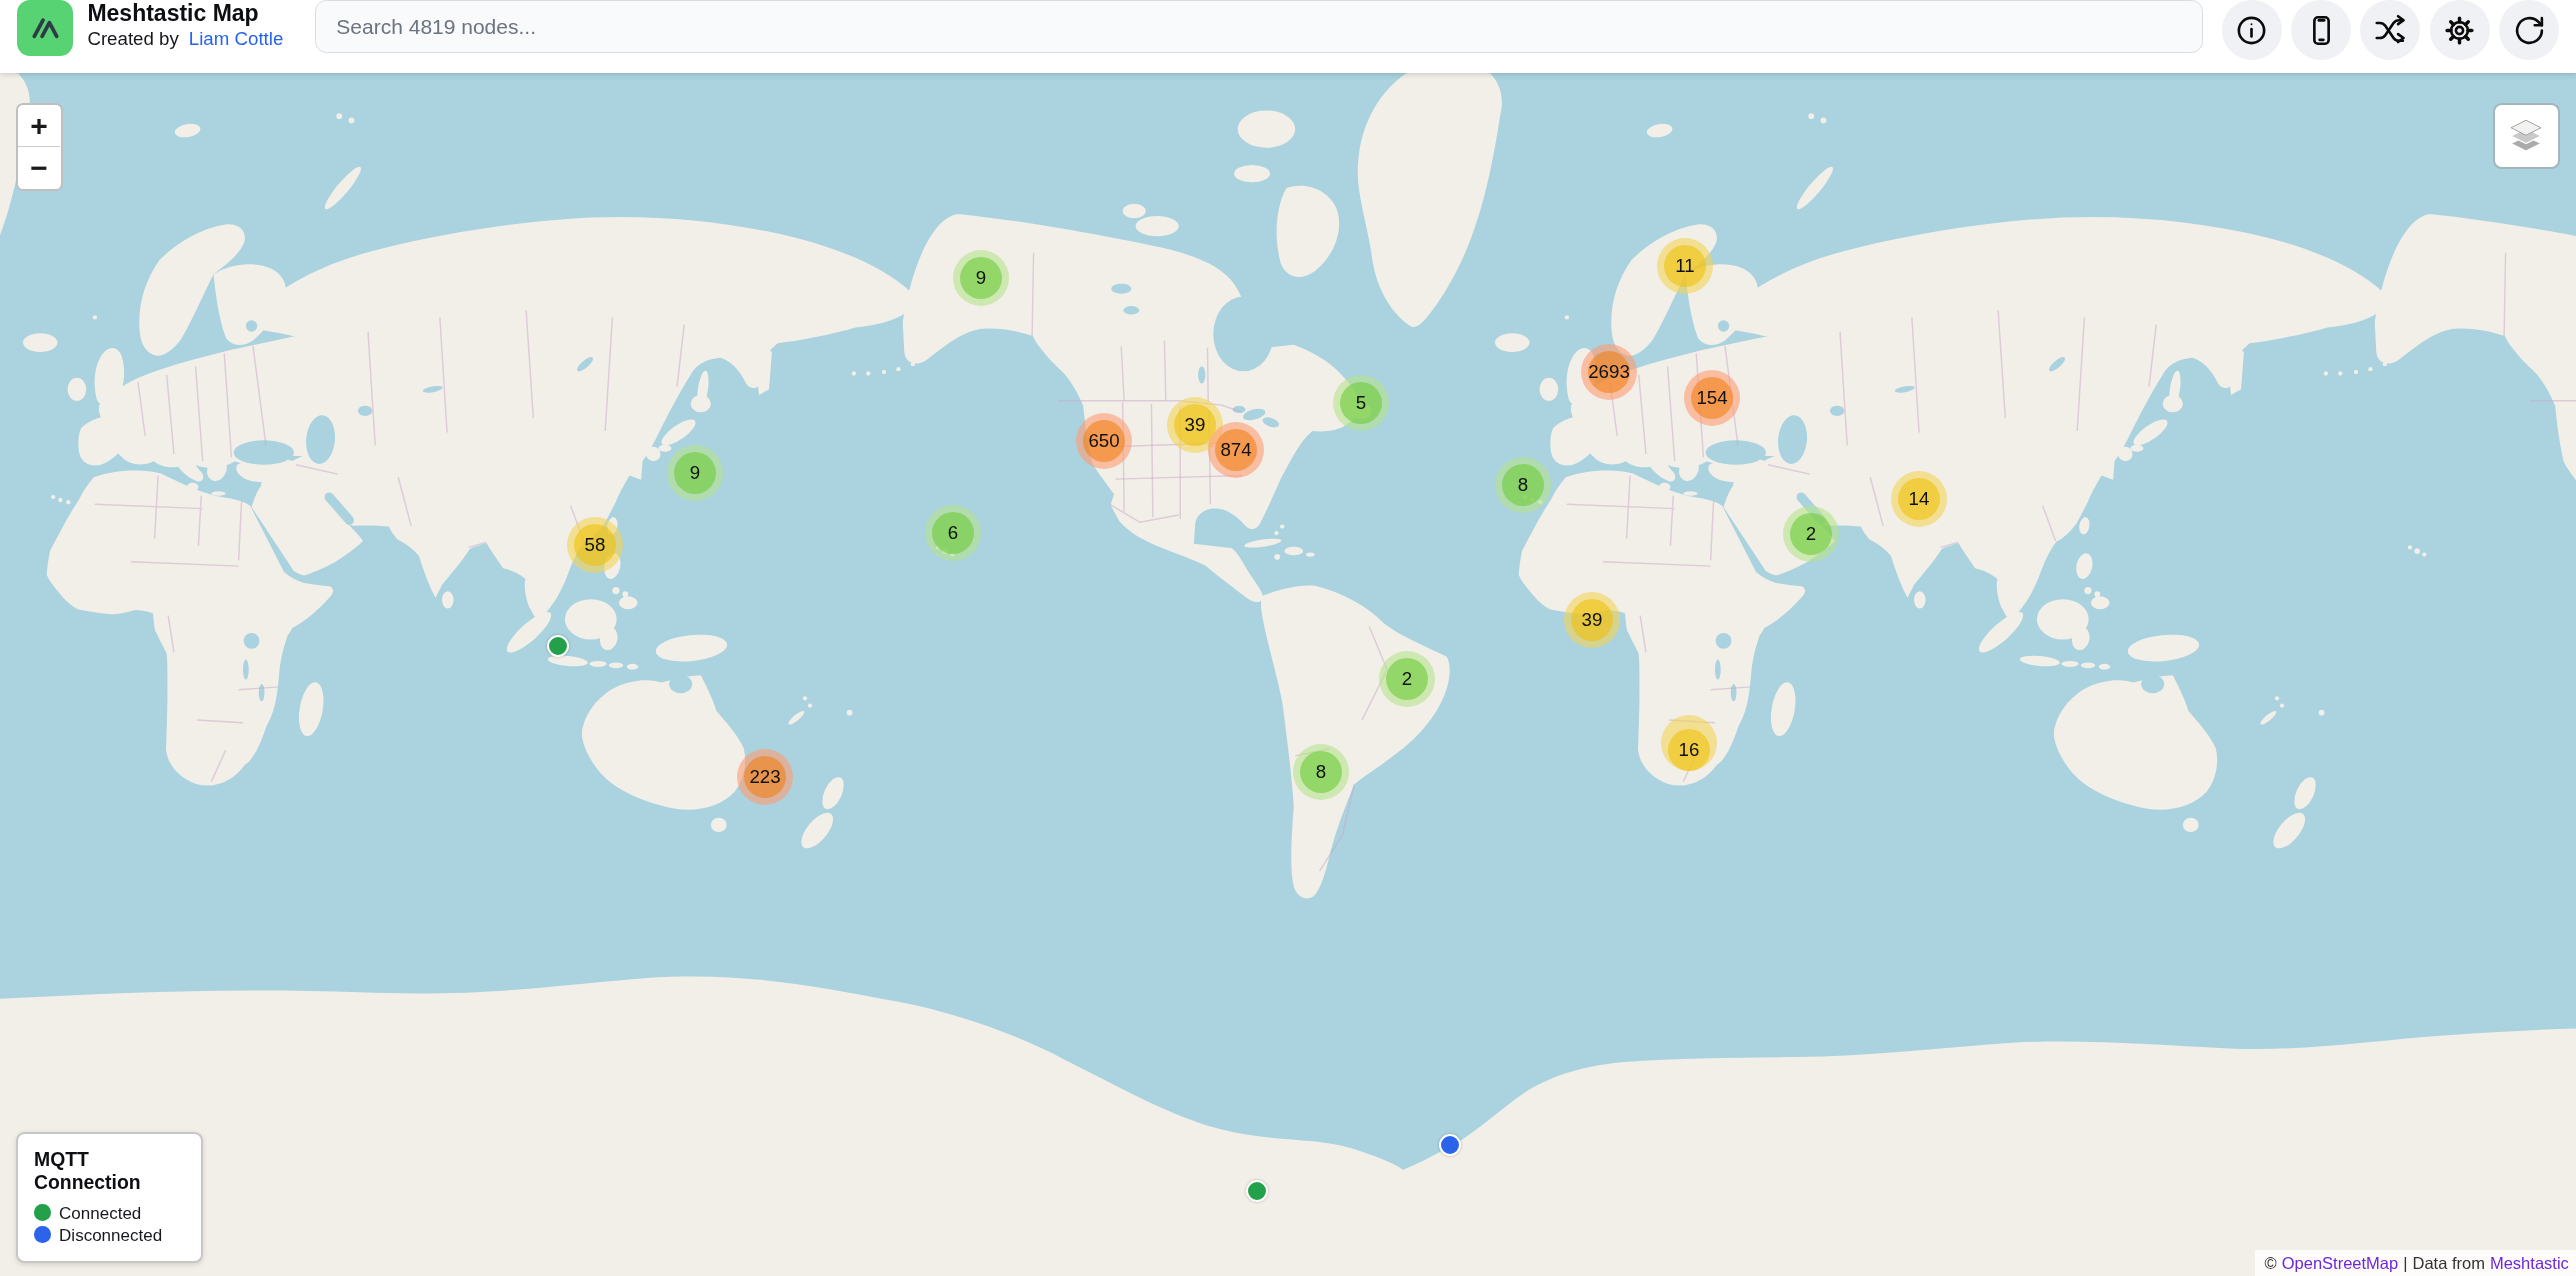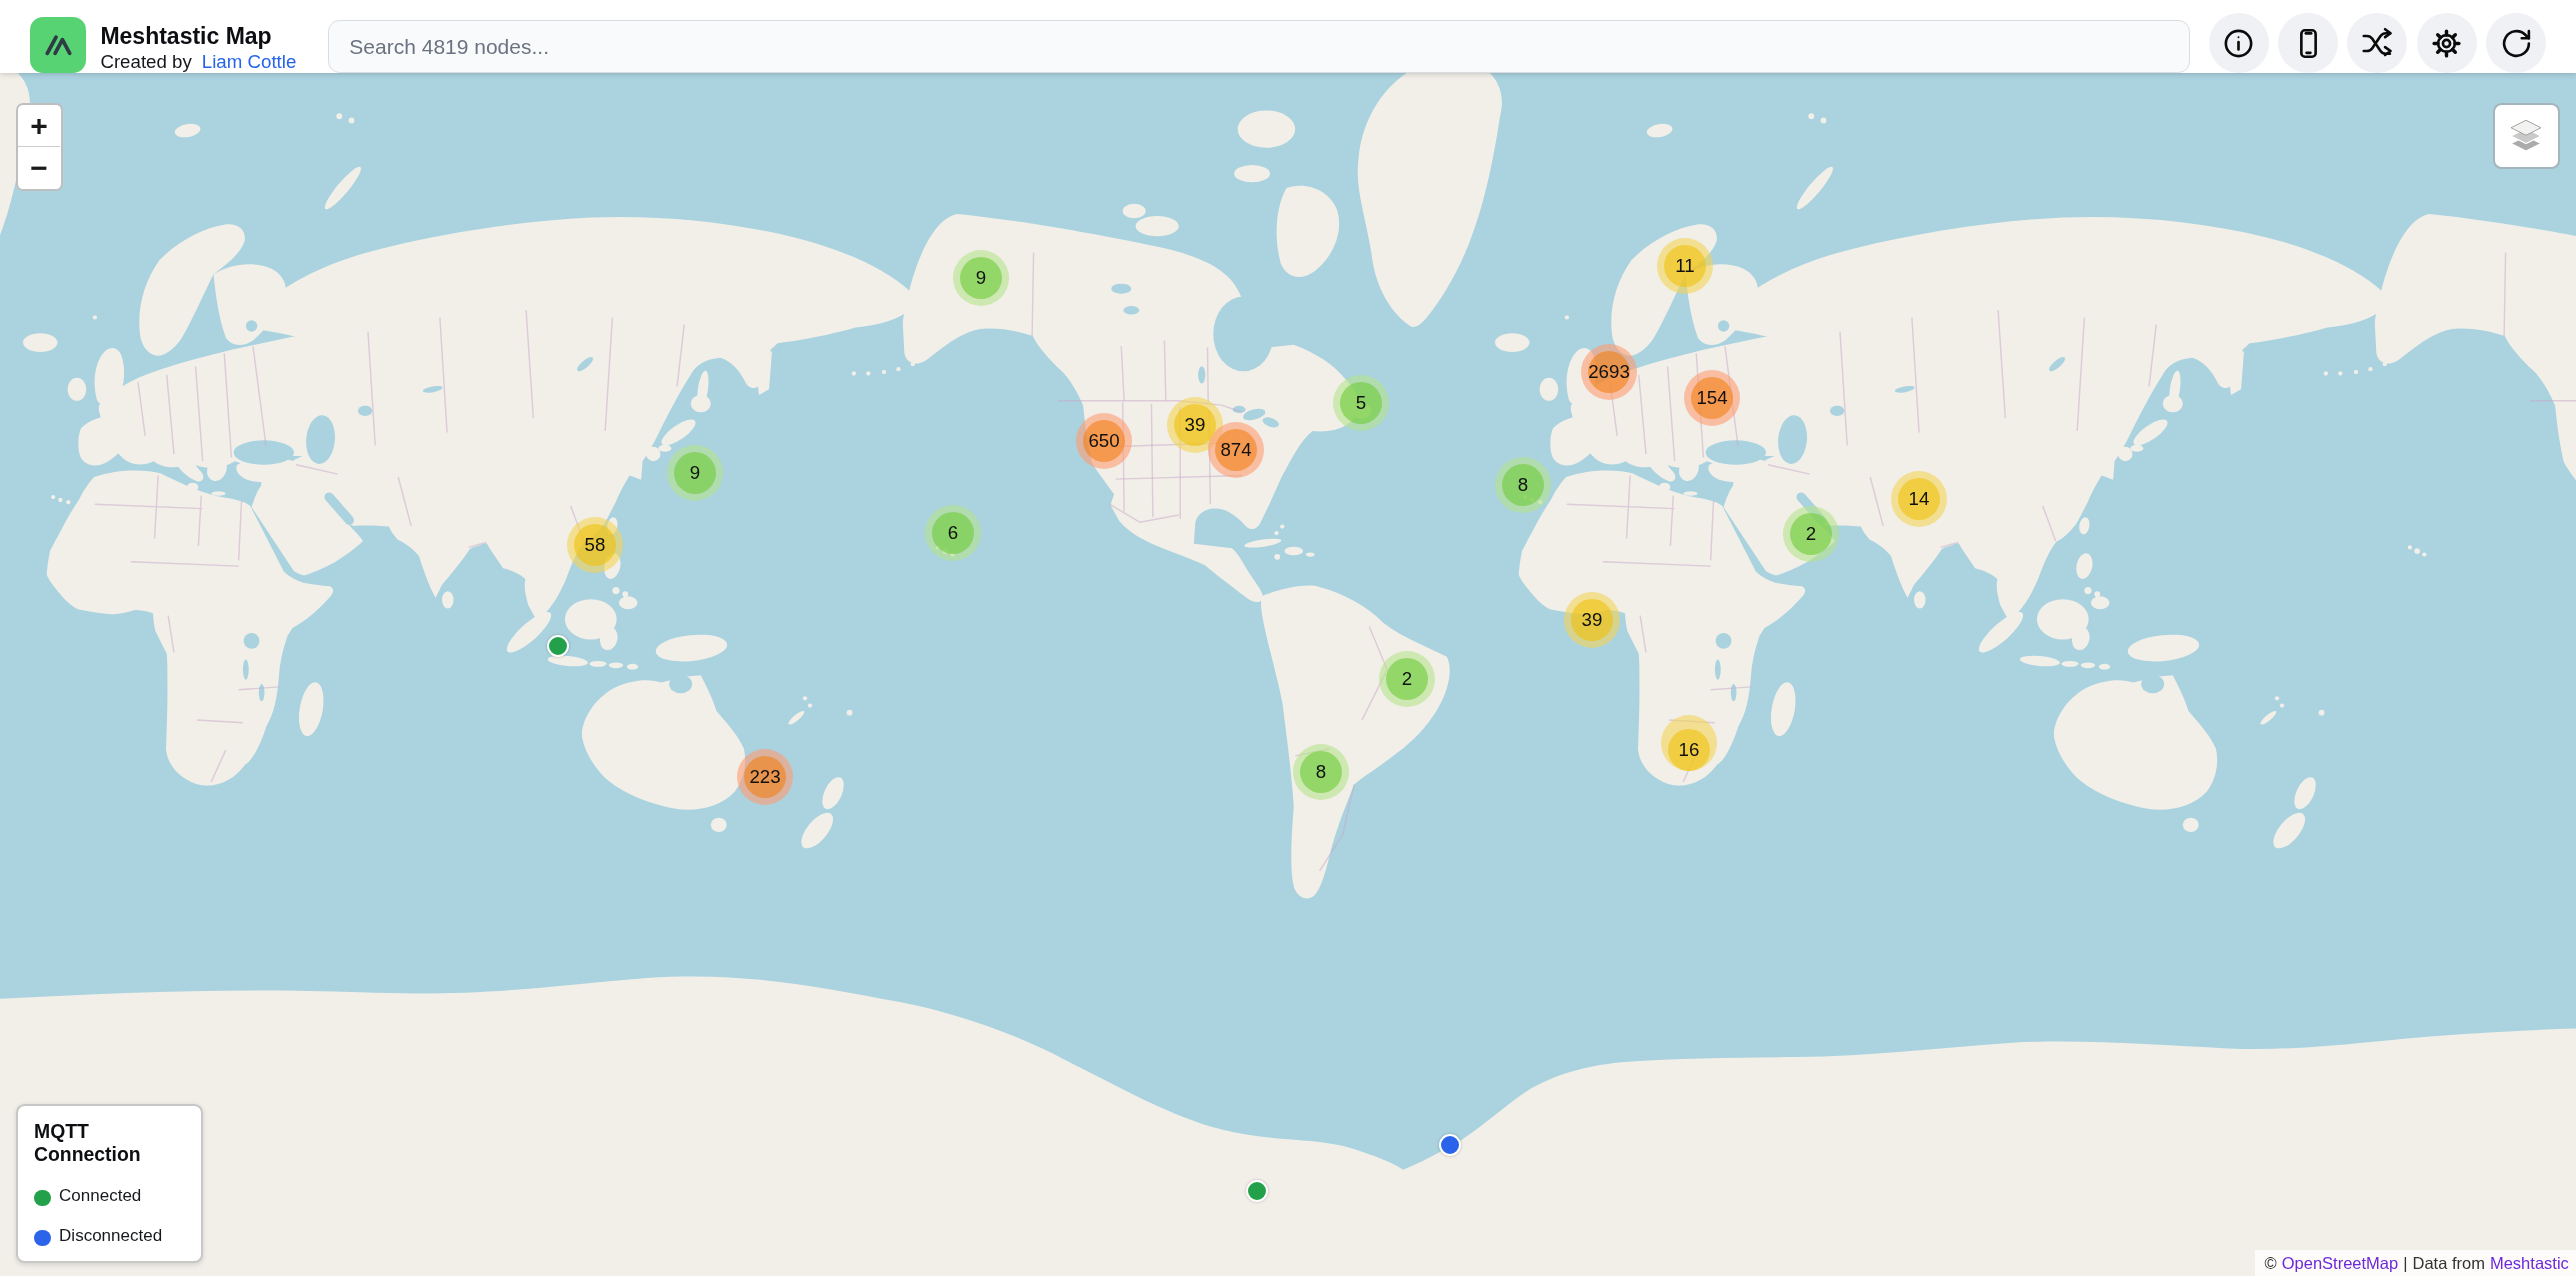--- a/index.html
+++ b/index.html
@@ -2,21 +2,21 @@
 <html style="font-size:11.5px"><head>
 <meta charset="utf-8">
 <style>
   * { margin:0; padding:0; box-sizing:border-box; }
   html,body { width:2576px; height:1277px; overflow:hidden; }
   body { font-family:"Liberation Sans", sans-serif; background:#fff; }
 
   
   .header {
     position:relative; z-index:30; height:73px; background:#ffffff;
-    display:flex; align-items:flex-end; padding:0 30px;
+    display:flex; align-items:flex-start; padding:0 17px;
     box-shadow:0 1.4px 5.8px rgba(0,0,0,.18);
   }
   .logo {
     width:56px; height:56px; border-radius:13px; background:#57D374;
     display:flex; align-items:center; justify-content:center; flex:0 0 auto;
   }
   .title-block { margin-left:14.4px; flex:0 0 auto; }
   .app-title { font-size:23px; font-weight:bold; color:#0c0e12; line-height:27px; }
   .app-subtitle { font-size:18.7px; color:#16181d; line-height:23px; display:flex; gap:10px; }
   .app-subtitle a { color:#2563EB; text-decoration:none; }
@@ -74,21 +74,21 @@
     position:absolute; right:16.5px; top:30px; z-index:20; width:67px; height:66px;
     background:#fff; border:2.9px solid rgba(90,120,135,.55); border-radius:8.6px;
     display:flex; align-items:center; justify-content:center; cursor:pointer;
   }
   .legend {
     position:absolute; left:16px; bottom:14.4px; z-index:20; width:187px;
     background:#fff; border:2.9px solid rgba(0,0,0,.22); border-radius:8.6px;
     padding:14.4px 16px; box-shadow:0 1.4px 5.8px rgba(0,0,0,.12);
   }
   .legend-title { font-size:19.4px; font-weight:bold; color:#0d0f12; margin-bottom:10px; }
-  .legend-item { display:flex; align-items:flex-end; gap:8.6px; margin-top:20px; }
+  .legend-item { display:flex; align-items:flex-start; gap:8.6px; margin-top:2px; }
   .legend-dot { width:16.5px; height:16.5px; border-radius:50%; flex:0 0 auto; }
   .legend-label { font-size:17px; color:#17191d; }
 
   .attribution {
     position:absolute; right:0; bottom:0; z-index:20;
     background:rgba(255,255,255,.8); padding:3.6px 7.2px 4.3px 10px;
     display:flex; gap:5px; font-size:16.5px; color:#333; white-space:nowrap;
   }
   .attribution a { text-decoration:none; color:#6d28d9; }
 </style>

